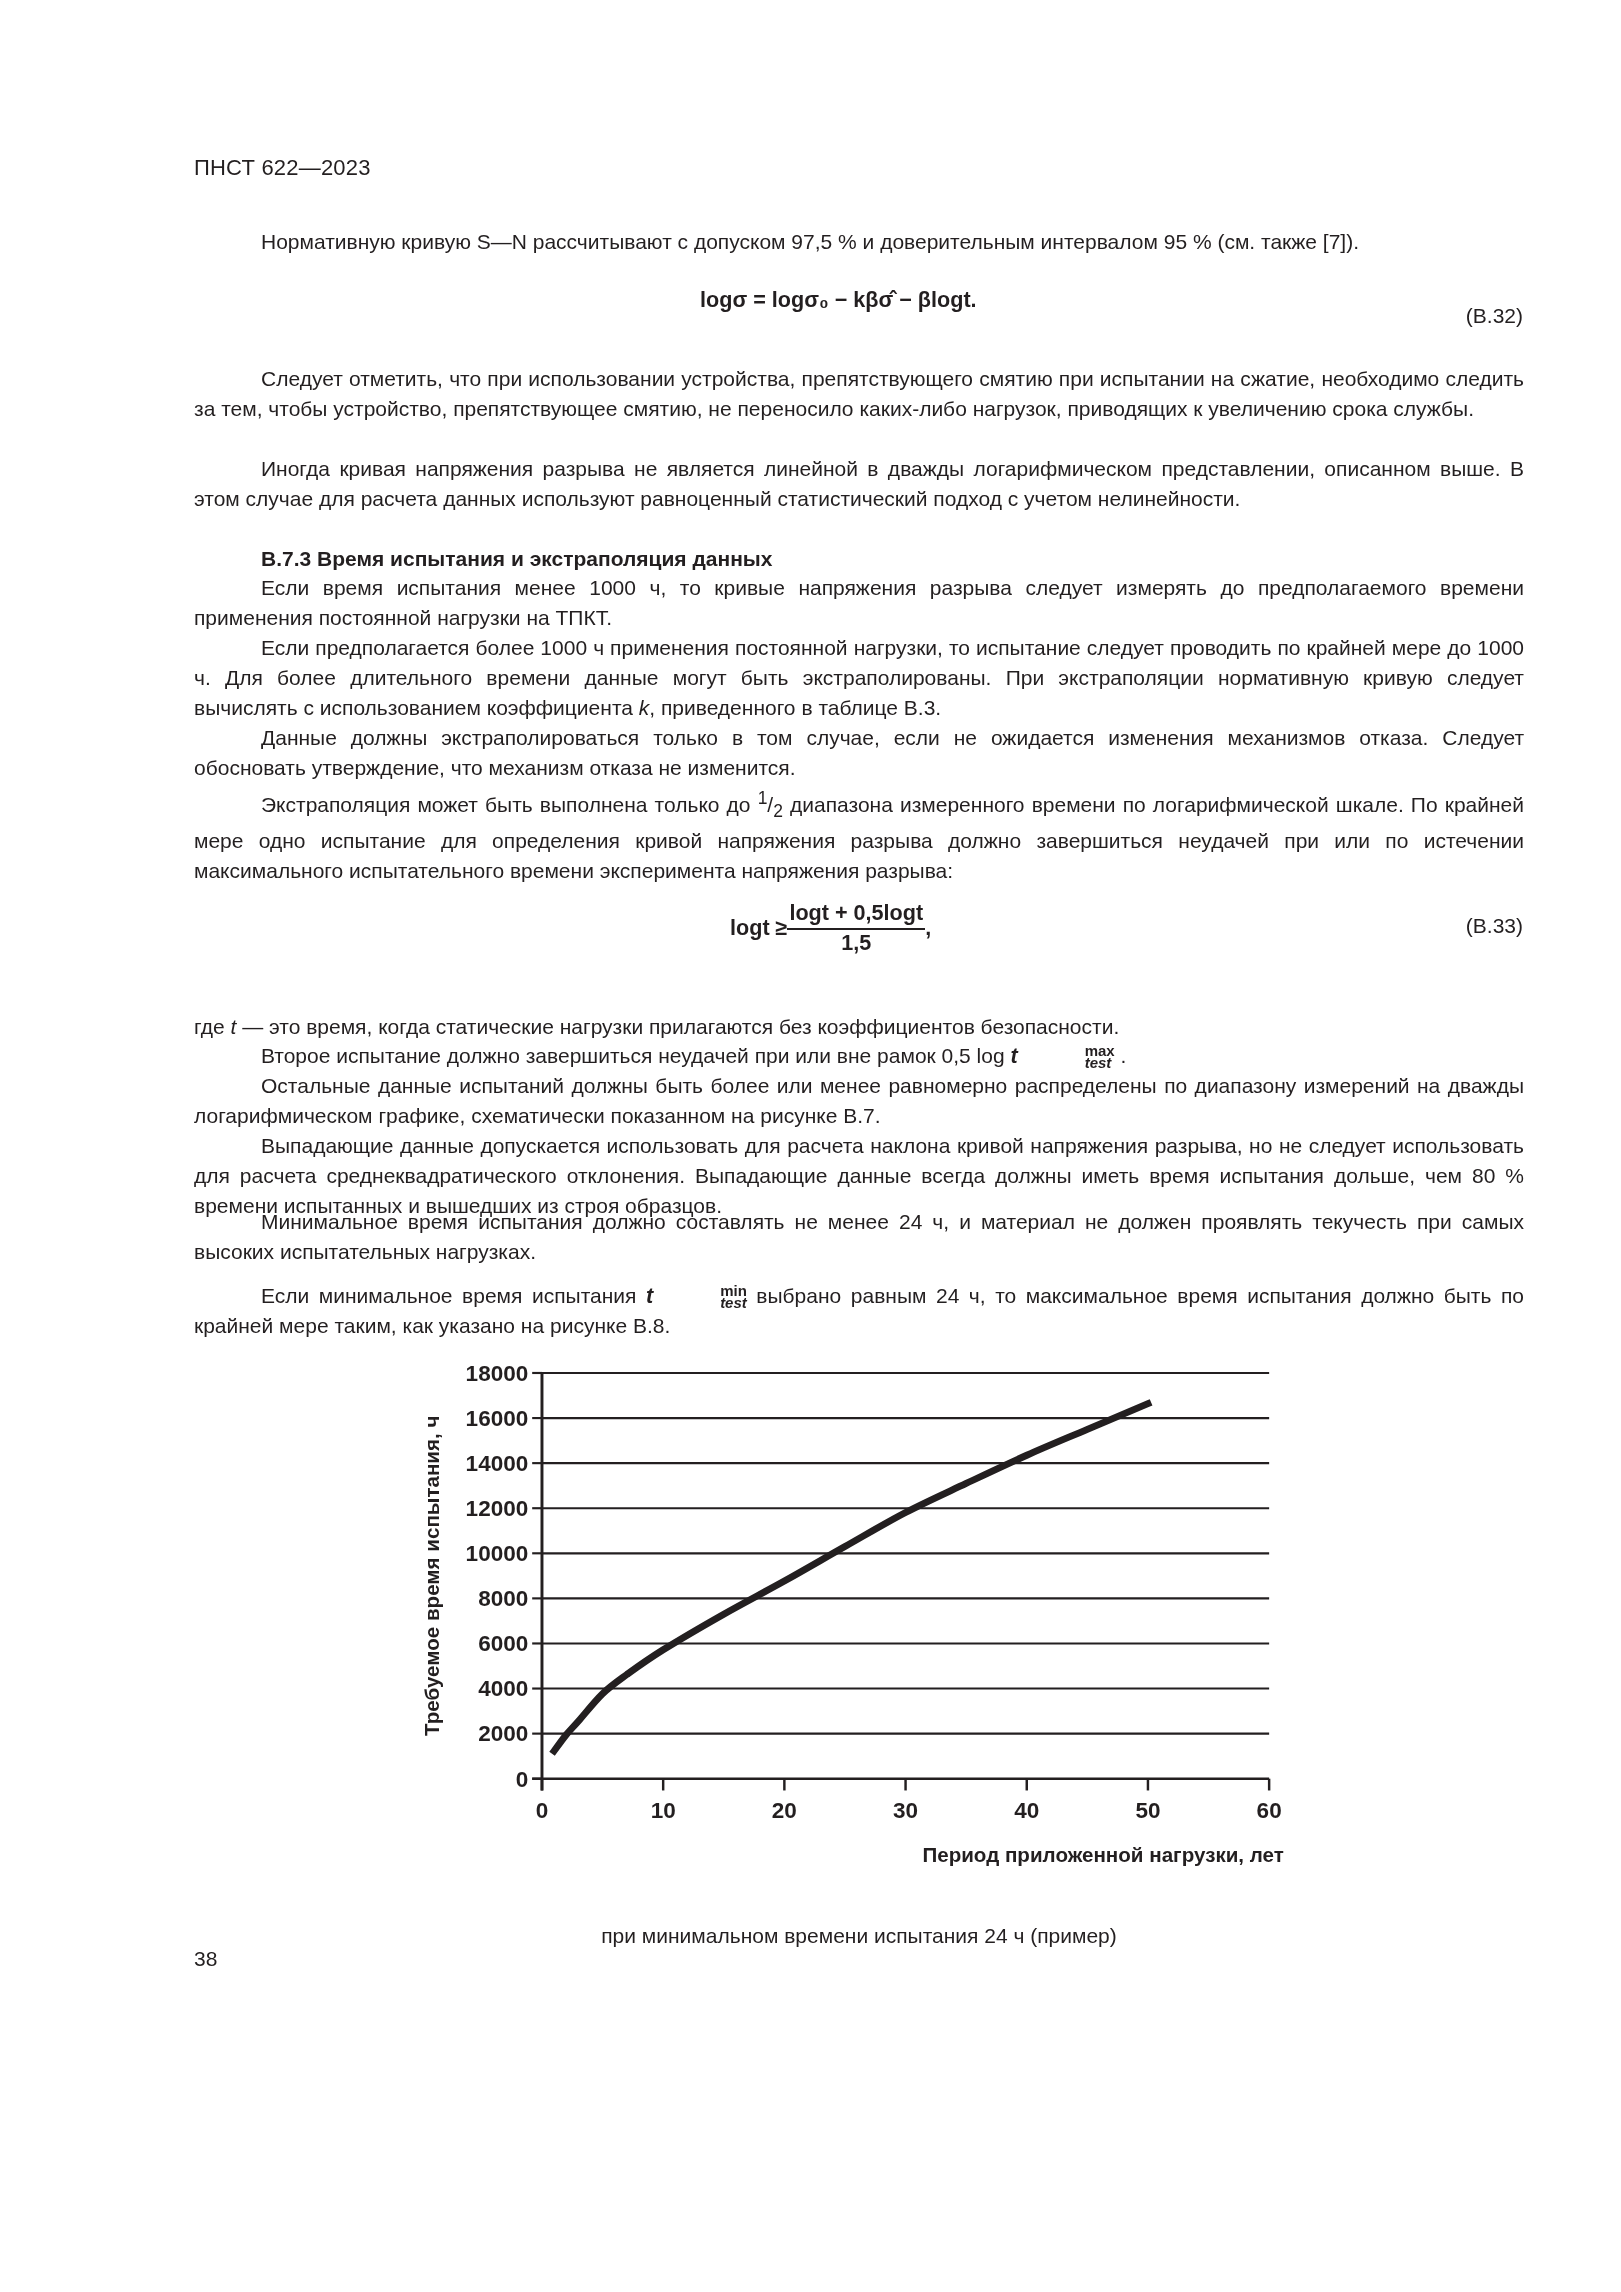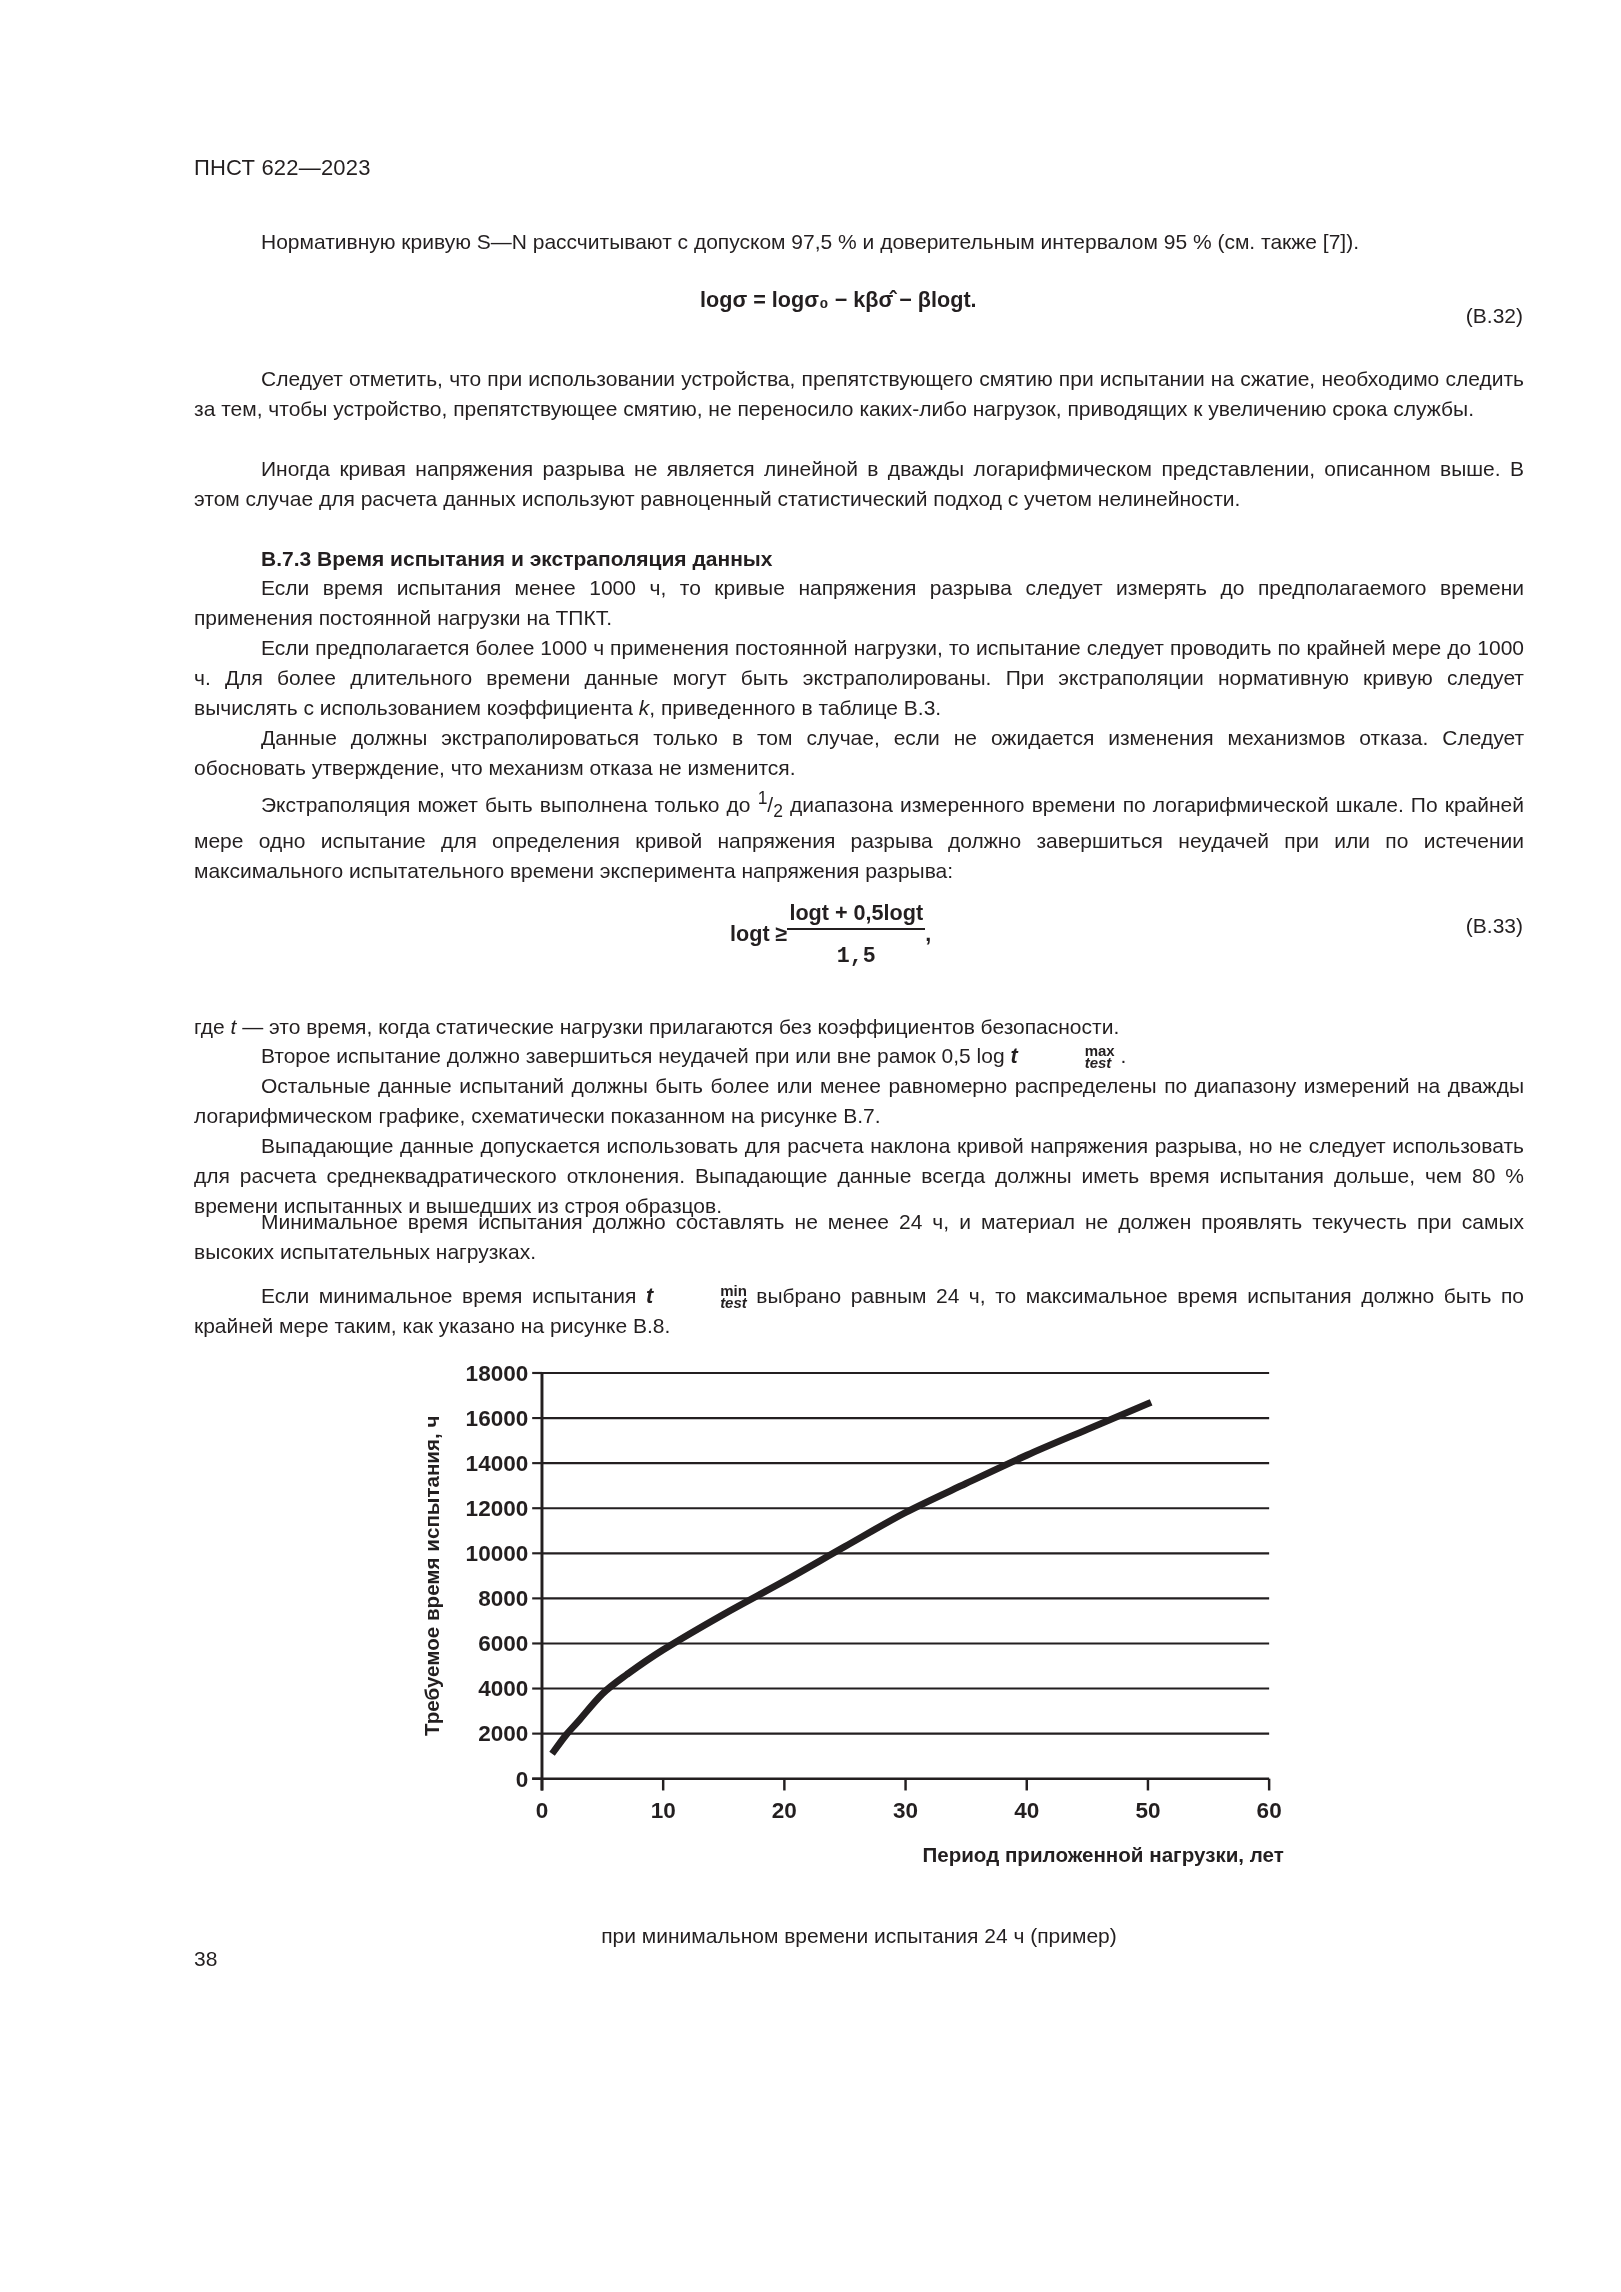--- a/index.html
+++ b/index.html
@@ -3,23 +3,23 @@
 <meta charset="utf-8">
 <style>
   html, body { margin: 0; padding: 0; background: #ffffff; }
   body { width: 1621px; height: 2293px; position: relative; font-family: "Liberation Sans", sans-serif; color: #231f20; }
   .doc-code { position: absolute; left: 194px; top: 155px; font-size: 22px; font-weight: normal; letter-spacing: 0.2px; }
   .para { position: absolute; left: 194px; width: 1330px; font-size: 21px; line-height: 30px; text-align: justify; margin: 0; }
   .para.indent { text-indent: 67px; }
   .formula { position: absolute; font-size: 21.6px; font-weight: bold; }
   .eqnum { position: absolute; right: 98px; font-size: 21px; }
   .heading { font-weight: bold; }
-  .frac { display: inline-flex; flex-direction: column; align-items: center; vertical-align: middle; gap: 8px; }
+  .frac { display: inline-flex; flex-direction: column; align-items: center; vertical-align: middle; }
   .frac .num { border-bottom: 2.5px solid #231f20; padding: 0 2px 2px; }
-  .frac .den { padding-top: 6px; font-family: Liberation Mono, monospace; }
+  .frac .den { padding-top: 0; }
   .supsub { display: inline-flex; flex-direction: column; vertical-align: middle; font-size: 15px; font-weight: bold; line-height: 12.7px; font-style: italic; }
   .supsub .up { font-style: normal; }
   .tvar { font-style: italic; font-weight: bold; font-size: 21.6px; }
   .caption { position: absolute; left: 194px; width: 1330px; top: 1921px; text-align: center; font-size: 21px; line-height: 30px; }
   .page-num { position: absolute; left: 194px; top: 1947px; font-size: 21px; }
   #chart { position: absolute; left: 0; top: 0; }
   .tick-label { font-family: "Liberation Sans", sans-serif; font-weight: bold; font-size: 23px; fill: #231f20; }
   .axis-title { font-family: "Liberation Sans", sans-serif; font-weight: bold; font-size: 21px; fill: #231f20; }
 </style>
 </head>

